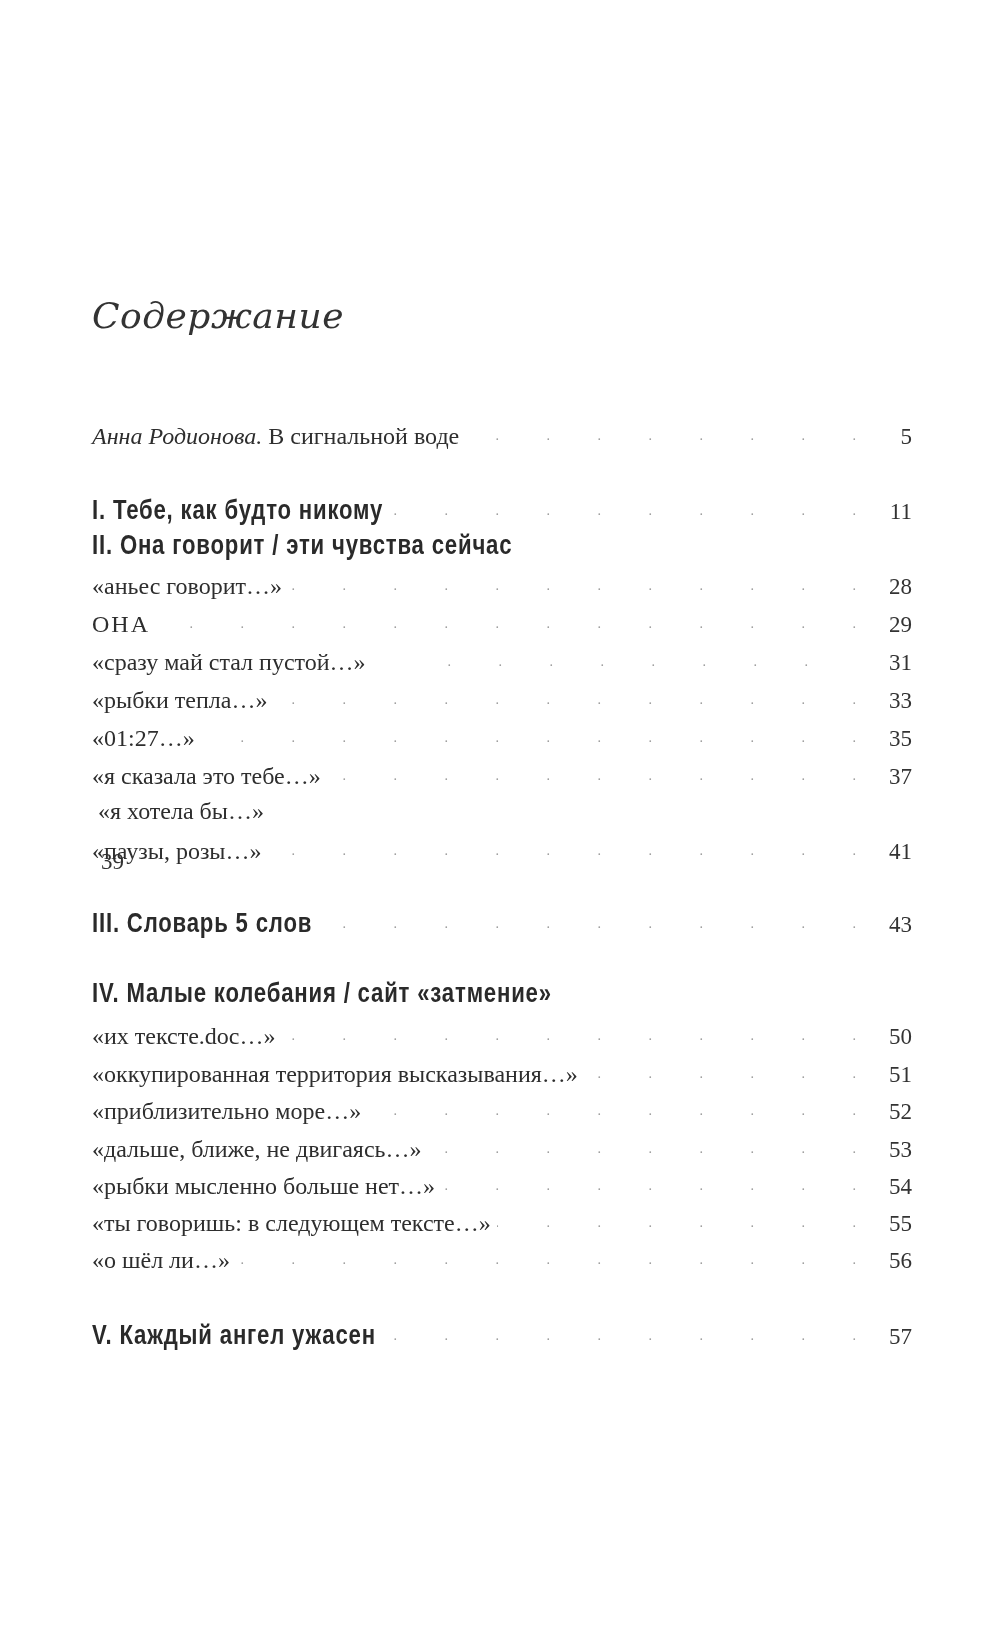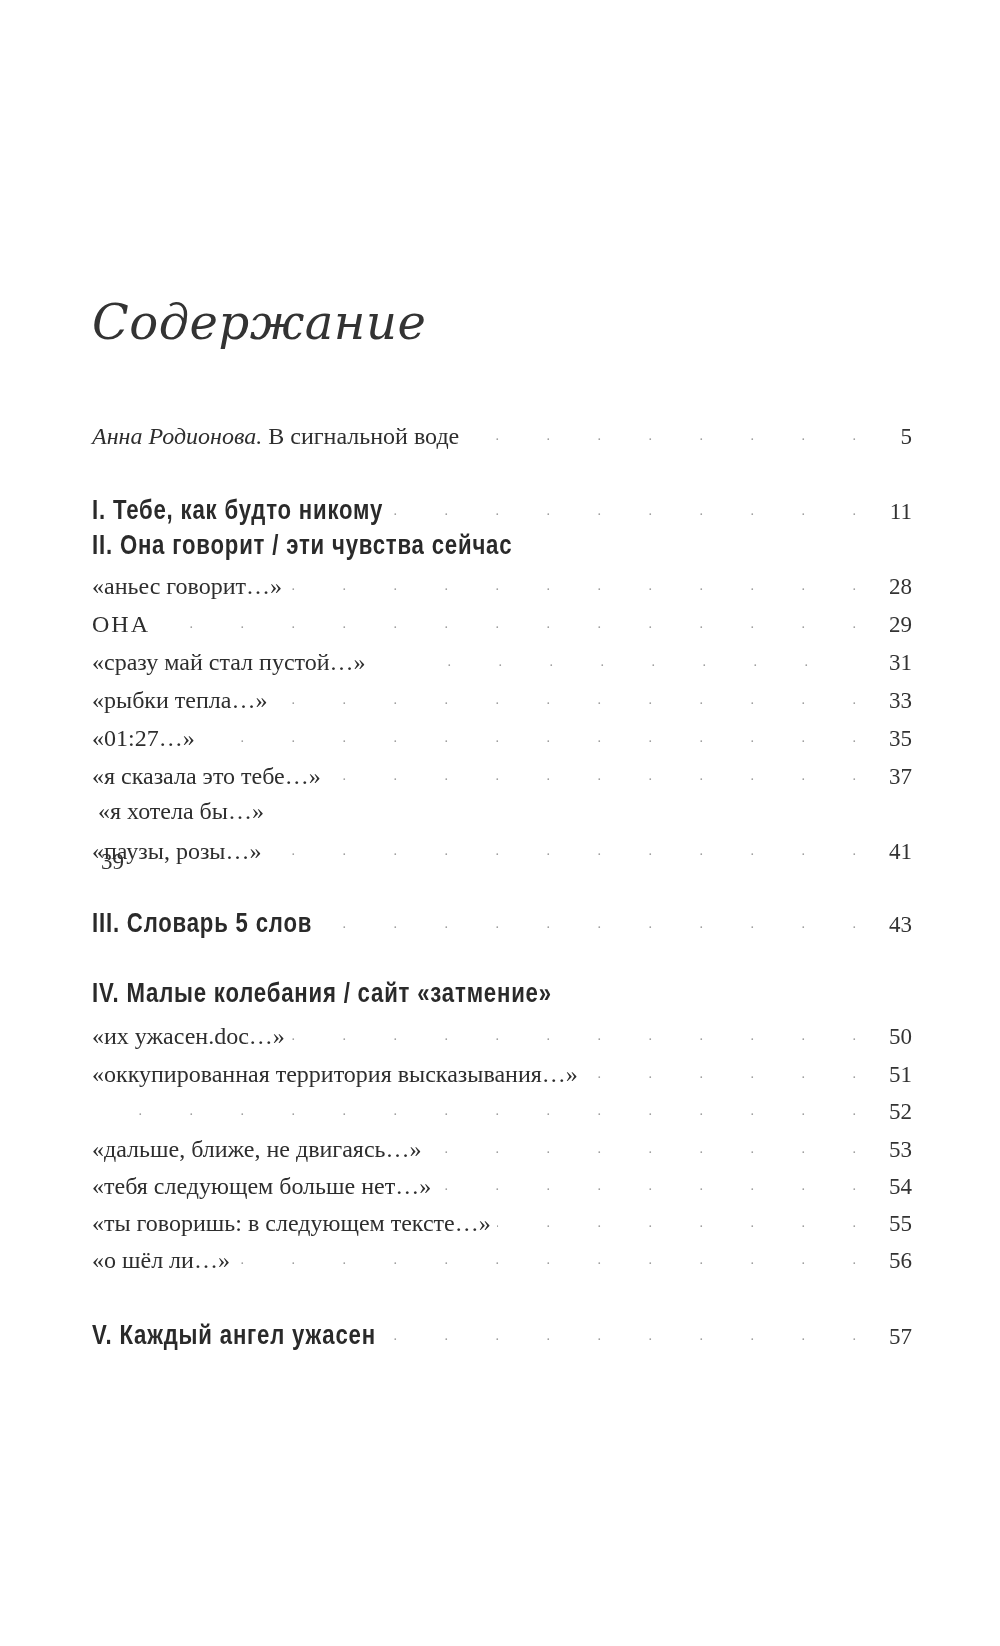--- a/index.html
+++ b/index.html
@@ -20,21 +20,21 @@
       top: 0;
       width: 1000px;
       height: 1646px;
     }
     .toc-title {
       position: absolute;
       left: 92px;
       top: 298px;
       font-family: "DejaVu Serif", "Liberation Serif", serif;
       font-style: italic;
-      font-size: 48px;
+      font-size: 36px;
       font-weight: normal;
       color: #333333;
       letter-spacing: 0.5px;
       margin: 0;
       line-height: 1;
     }
     .row {
       position: absolute;
       left: 92px;
       width: 820px;
@@ -173,40 +173,41 @@
     <span class="label" style="width:225px;">
       <span class="section" style="display:inline-block;">III. Словарь 5 слов</span>
     </span>
     <span class="leader"></span>
     <span class="page-num">43</span>
   </div>
 
   <div class="section-heading" style="top:978px;">IV. Малые колебания / сайт «затмение»</div>
 
   <div class="row entry" style="top:1020px;">
-    <span class="label">«их ужасен.doc…»</span>
+    <span class="label">«их тексте.doc…»</span>
     <span class="leader"></span>
     <span class="page-num">50</span>
   </div>
   <div class="row entry" style="top:1058px;">
     <span class="label">«оккупированная территория высказывания…»</span>
     <span class="leader"></span>
     <span class="page-num">51</span>
   </div>
   <div class="row entry" style="top:1095px;">
+    <span class="label">«приблизительно море…»</span>
     <span class="leader"></span>
     <span class="page-num">52</span>
   </div>
   <div class="row entry" style="top:1133px;">
     <span class="label">«дальше, ближе, не двигаясь…»</span>
     <span class="leader"></span>
     <span class="page-num">53</span>
   </div>
   <div class="row entry" style="top:1170px;">
-    <span class="label">«тебя следующем больше нет…»</span>
+    <span class="label">«рыбки мысленно больше нет…»</span>
     <span class="leader"></span>
     <span class="page-num">54</span>
   </div>
   <div class="row entry" style="top:1207px;justify-content:space-between;">
     <span class="label">«ты говоришь: в следующем тексте…»</span>
     <span class="leader"></span>
     <span class="page-num">55</span>
   </div>
   <div class="row entry" style="top:1244px;">
     <span class="label">«о шёл ли…»</span>

